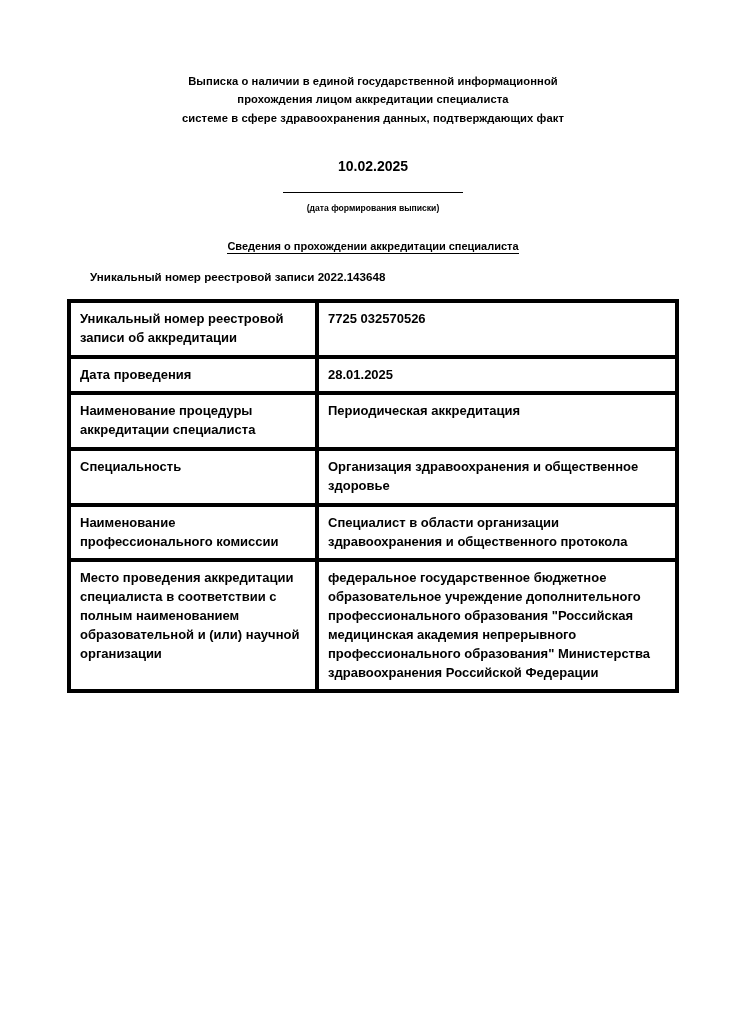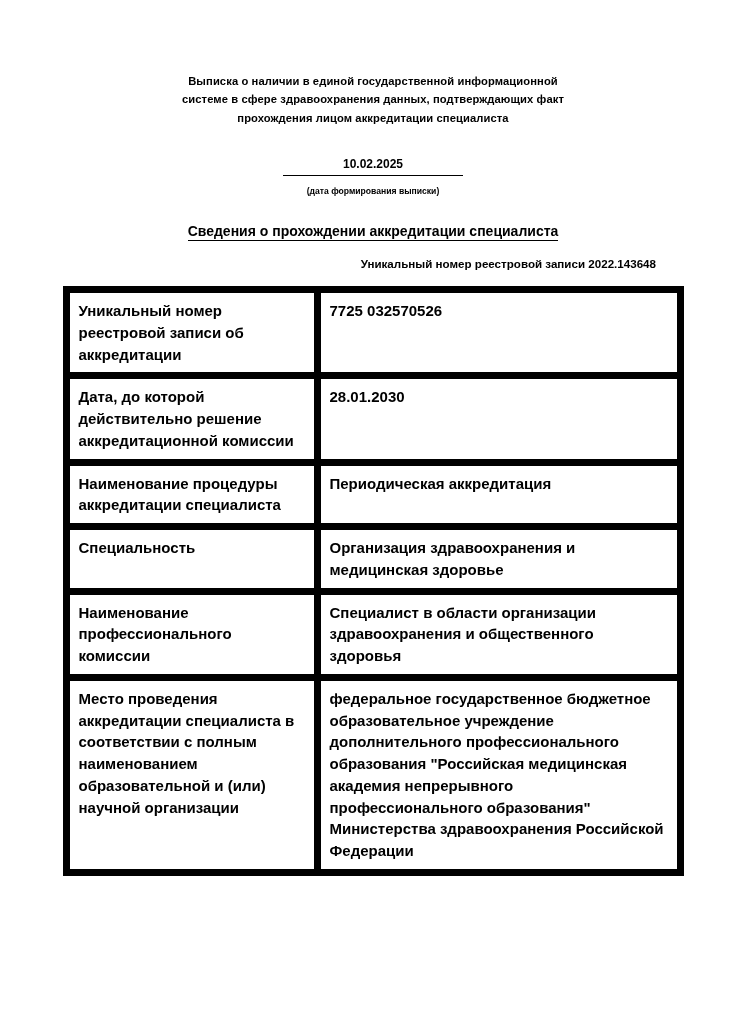--- a/index.html
+++ b/index.html
@@ -34,23 +34,23 @@
   .doc-title div {
     white-space: nowrap;
     text-align: center;
   }
   .date-block {
     width: 180px;
     margin: 30px auto 0 auto;
     text-align: center;
   }
   .date-value {
-    font-size: 12px;
+    font-size: 14px;
     font-weight: bold;
-    padding-bottom: 2px;
+    padding-bottom: 16px;
     border-bottom: 1px solid #000;
     line-height: 1.3;
     text-align: center;
   }
   .date-caption {
     font-size: 8.6px;
     font-weight: bold;
     margin-top: 10px;
     line-height: 1.3;
   }
@@ -59,43 +59,43 @@
     margin: 26px auto 0 auto;
     text-align: center;
     font-size: 9.3px;
     font-weight: bold;
     line-height: 1.7;
   }
   .section-heading {
     width: 566px;
     margin: 26px auto 0 auto;
     text-align: center;
-    font-size: 14px;
+    font-size: 11px;
     font-weight: bold;
   }
   .section-heading span {
     border-bottom: 1px solid #000;
     padding-bottom: 1px;
   }
   .registry-number {
     width: 566px;
     margin: 18px auto 0 auto;
-    text-align: right;
+    text-align: left;
     font-size: 11.6px;
     font-weight: bold;
   }
   table.info {
     width: 566px;
     margin: 16px auto 0 auto;
     border-collapse: collapse;
     table-layout: fixed;
   }
   table.info td {
-    border: 7px solid #000000;
-    font-size: 15px;
+    border: 4px solid #000000;
+    font-size: 13px;
     font-weight: bold;
     line-height: 1.45;
     vertical-align: top;
     padding: 7px 8px 7px 9px;
   }
   table.info td.label {
     width: 227px;
   }
   table.info td.value {
     width: 339px;
@@ -103,22 +103,22 @@
     margin-top: 24px;
   }
 </style>
 </head>
 <body>
 
 <div class="page">
 
   <div class="doc-title">
     <div>Выписка о наличии в единой государственной информационной</div>
+    <div>прохождения лицом аккредитации специалиста</div>
     <div>системе в сфере здравоохранения данных, подтверждающих факт</div>
-    <div>прохождения лицом аккредитации специалиста</div>
   </div>
 
   <div class="date-block">
     <div class="date-value">10.02.2025</div>
     <div class="date-caption">(дата формирования выписки)</div>
   </div>
 
 
   <div class="section-heading">
     <span>Сведения о прохождении аккредитации специалиста</span>
@@ -126,34 +126,34 @@
 
   <div class="registry-number">Уникальный номер реестровой записи 2022.143648</div>
 
   <table class="info">
     <tbody>
       <tr>
         <td class="label">Уникальный номер реестровой записи об аккредитации</td>
         <td class="value">7725 032570526</td>
       </tr>
       <tr>
-        <td class="label">Дата, до которой действительно решение аккредитационной комиссии</td>
-        <td class="value">28.01.2030</td>
+        <td class="label">Дата проведения</td>
+        <td class="value">28.01.2025</td>
       </tr>
       <tr>
         <td class="label">Наименование процедуры аккредитации специалиста</td>
         <td class="value">Периодическая аккредитация</td>
       </tr>
       <tr>
         <td class="label">Специальность</td>
-        <td class="value">Организация здравоохранения и медицинская здоровье</td>
+        <td class="value">Организация здравоохранения и общественное здоровье</td>
       </tr>
       <tr>
         <td class="label">Наименование профессионального комиссии</td>
-        <td class="value">Специалист в области организации здравоохранения и общественного здоровья</td>
+        <td class="value">Специалист в области организации здравоохранения и общественного протокола</td>
       </tr>
       <tr>
         <td class="label">Место проведения аккредитации специалиста в соответствии с полным наименованием образовательной и (или) научной организации</td>
         <td class="value">федеральное государственное бюджетное образовательное учреждение дополнительного профессионального образования "Российская медицинская академия непрерывного профессионального образования" Министерства здравоохранения Российской Федерации</td>
       </tr>
     </tbody>
   </table>
 
 </div>
 

